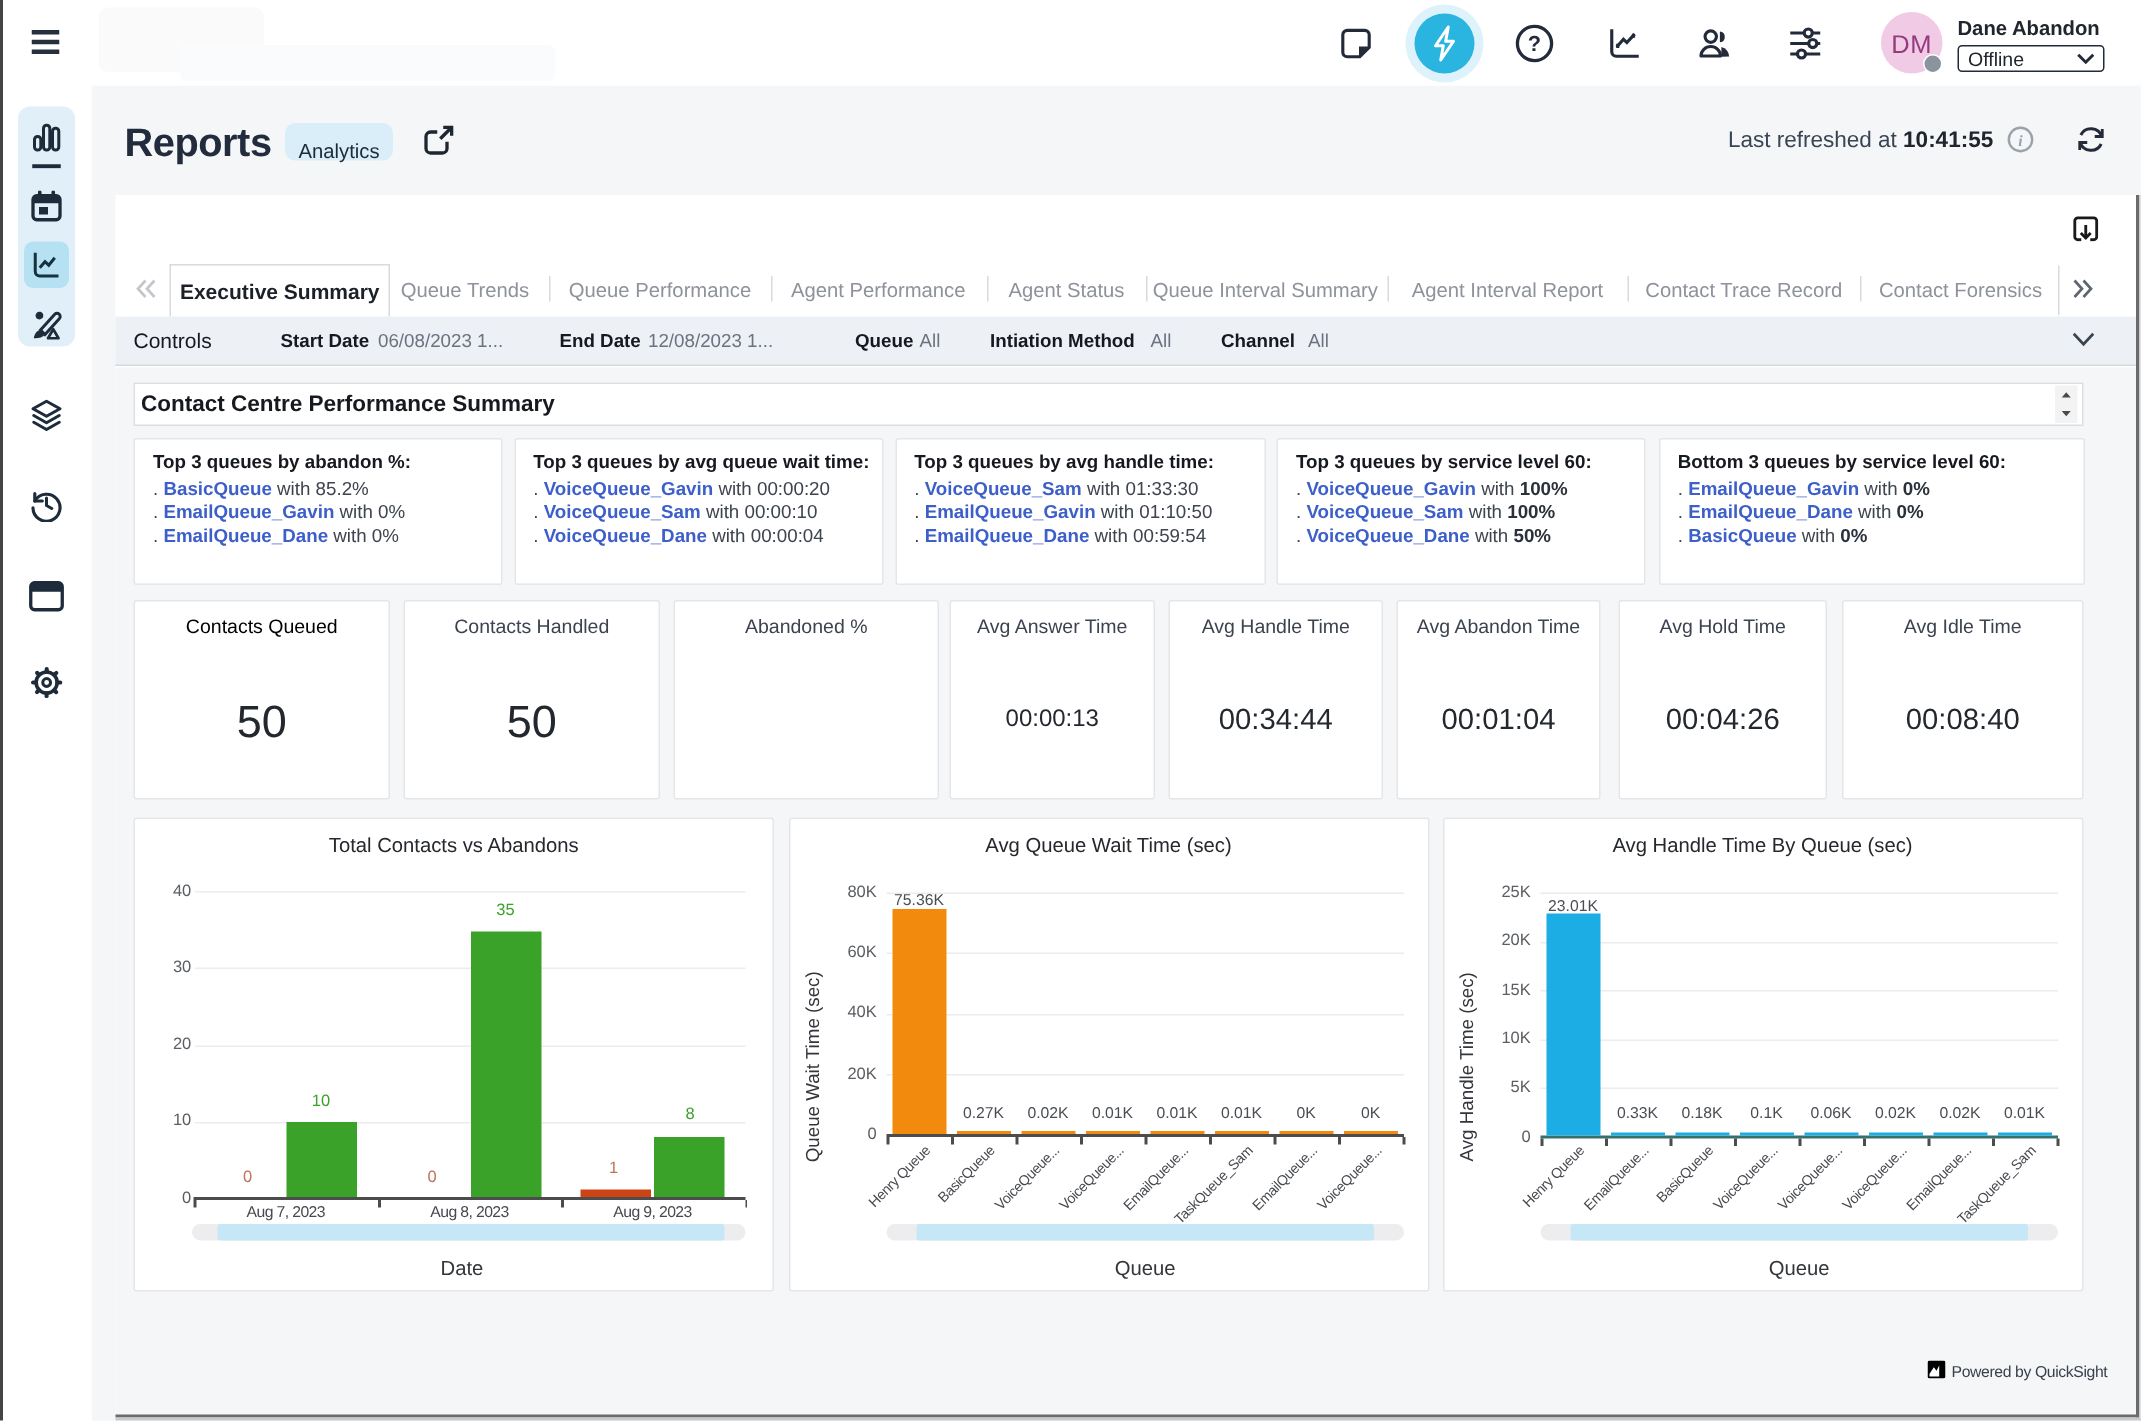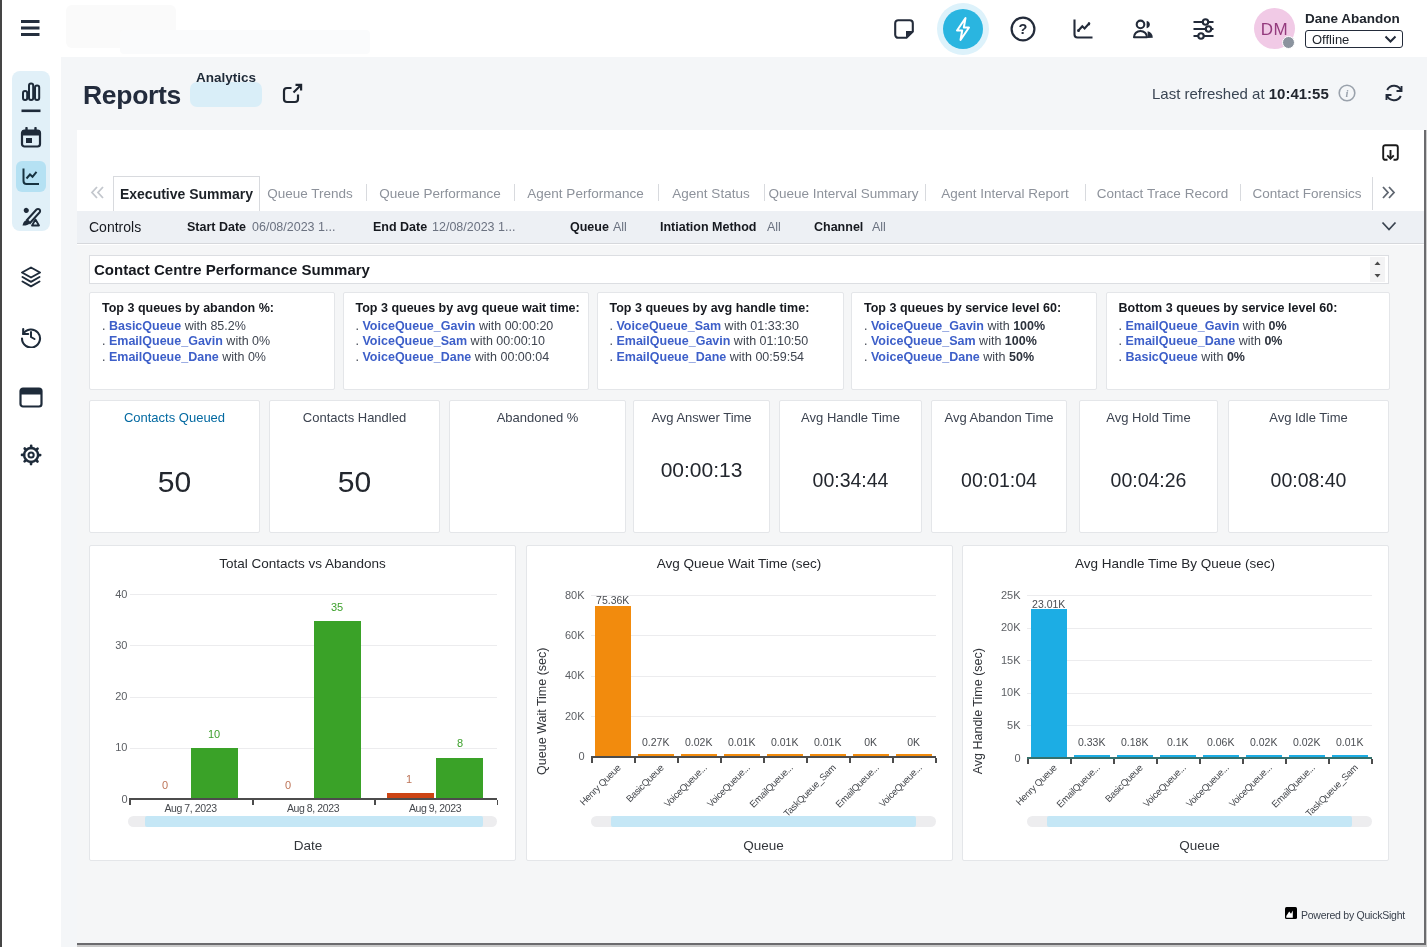--- a/index.html
+++ b/index.html
@@ -71,21 +71,21 @@
 <div class="t tc " style="left:1244.5px;top:20px;width:60px;font-size:17px;font-weight:normal;color:#943a7d;letter-spacing:.5px">DM</div>
 <div class="abs" style="left:1282px;top:36px;width:13px;height:13px;border-radius:50%;background:#8b939e;border:1.5px solid #fff"></div>
 <div class="t " style="left:1305px;top:11px;font-size:13.5px;font-weight:bold;color:#21262e">Dane Abandon</div>
 <div class="abs" style="left:1305px;top:30px;width:98px;height:18px;border:1.6px solid #232b3a;border-radius:3px;background:#fff"></div>
 <div class="t " style="left:1312px;top:32.5px;font-size:13px;color:#21262e">Offline</div>
 <svg class="abs" style="left:1384px;top:35px" width="13" height="9" viewBox="0 0 13 9" fill="none" stroke="#232b3a" stroke-width="2">
       <path d="M1.5 1.5 L6.5 6.5 L11.5 1.5"></path>
     </svg>
 <div class="t " style="left:83px;top:80px;font-size:26.5px;font-weight:bold;color:#232c3d;letter-spacing:-0.3px">Reports</div>
 <div class="abs" style="left:190px;top:82px;width:72px;height:25px;background:#d9eef8;border-radius:7px"></div>
-<div class="t tc " style="left:186.0px;top:70px;width:80px;font-size:13.5px;font-weight:bold;color:#1e2a38">Analytics</div>
+<div class="t tc " style="left:186.0px;top:93px;width:80px;font-size:13.5px;font-weight:normal;color:#1e2a38">Analytics</div>
 <svg class="abs" style="left:281px;top:82px" width="23" height="23" viewBox="0 0 23 23" fill="none" stroke="#1e2631" stroke-width="2.2">
 <path d="M17 12.5 v4.5 a3 3 0 0 1 -3 3 H6 a3 3 0 0 1 -3-3 V9 a3 3 0 0 1 3-3 h4.5"></path>
 <path d="M12.5 10.5 L20 3"></path>
       <path d="M14.5 2.9 h5.6 v5.6"></path>
     </svg>
 <div class="t" style="left:1152px;top:85px;font-size:15px;color:#3a4553">Last refreshed at <span style="font-weight:bold;color:#21262e">10:41:55</span></div>
 <svg class="abs" style="left:1338px;top:84px" width="18" height="18" viewBox="0 0 18 18">
 <circle cx="9" cy="9" r="7.8" fill="none" stroke="#9aa2ac" stroke-width="1.6"></circle>
 <text x="9" y="13" font-size="10.5" font-style="italic" font-weight="bold" font-family="Liberation Serif" fill="#9aa2ac" text-anchor="middle">i</text>
     </svg>
@@ -215,30 +215,30 @@
 <div class="t " style="left:864px;top:301px;font-size:12.5px;font-weight:bold;color:#16191f">Top 3 queues by service level 60:</div>
 <div class="t" style="left:864px;top:318.5px;font-size:12.5px;color:#3f4550">. <span style="color:#3d5fc9;font-weight:bold">VoiceQueue_Gavin</span> with <span style="font-weight:bold;color:#2b313b">100%</span></div>
 <div class="t" style="left:864px;top:334.0px;font-size:12.5px;color:#3f4550">. <span style="color:#3d5fc9;font-weight:bold">VoiceQueue_Sam</span> with <span style="font-weight:bold;color:#2b313b">100%</span></div>
 <div class="t" style="left:864px;top:349.5px;font-size:12.5px;color:#3f4550">. <span style="color:#3d5fc9;font-weight:bold">VoiceQueue_Dane</span> with <span style="font-weight:bold;color:#2b313b">50%</span></div>
 <div class="card" style="left:1105.5px;top:292px;width:284.5px;height:98px"></div>
 <div class="t " style="left:1118.5px;top:301px;font-size:12.5px;font-weight:bold;color:#16191f">Bottom 3 queues by service level 60:</div>
 <div class="t" style="left:1118.5px;top:318.5px;font-size:12.5px;color:#3f4550">. <span style="color:#3d5fc9;font-weight:bold">EmailQueue_Gavin</span> with <span style="font-weight:bold;color:#2b313b">0%</span></div>
 <div class="t" style="left:1118.5px;top:334.0px;font-size:12.5px;color:#3f4550">. <span style="color:#3d5fc9;font-weight:bold">EmailQueue_Dane</span> with <span style="font-weight:bold;color:#2b313b">0%</span></div>
 <div class="t" style="left:1118.5px;top:349.5px;font-size:12.5px;color:#3f4550">. <span style="color:#3d5fc9;font-weight:bold">BasicQueue</span> with <span style="font-weight:bold;color:#2b313b">0%</span></div>
 <div class="card" style="left:89px;top:400px;width:171px;height:133px"></div>
-<div class="t tc " style="left:89.0px;top:411px;width:171px;font-size:13px;color:#0369a1">Contacts Queued</div>
+<div class="t tc " style="left:89.0px;top:411px;width:171px;font-size:13px;color:#000000">Contacts Queued</div>
 <div class="t tc " style="left:89.0px;top:465px;width:171px;font-size:30px;color:#23272e">50</div>
 <div class="card" style="left:269px;top:400px;width:171px;height:133px"></div>
 <div class="t tc " style="left:269.0px;top:411px;width:171px;font-size:13px;color:#3c4350">Contacts Handled</div>
 <div class="t tc " style="left:269.0px;top:465px;width:171px;font-size:30px;color:#23272e">50</div>
 <div class="card" style="left:449px;top:400px;width:177px;height:133px"></div>
 <div class="t tc " style="left:449.0px;top:411px;width:177px;font-size:13px;color:#3c4350">Abandoned %</div>
 <div class="card" style="left:633px;top:400px;width:137px;height:133px"></div>
 <div class="t tc " style="left:633.0px;top:411px;width:137px;font-size:13px;color:#3c4350">Avg Answer Time</div>
-<div class="t tc " style="left:633.0px;top:458px;width:137px;font-size:21px;color:#23272e">00:00:13</div>
+<div class="t tc " style="left:633.0px;top:471px;width:137px;font-size:16px;color:#23272e">00:00:13</div>
 <div class="card" style="left:779px;top:400px;width:143px;height:133px"></div>
 <div class="t tc " style="left:779.0px;top:411px;width:143px;font-size:13px;color:#3c4350">Avg Handle Time</div>
 <div class="t tc " style="left:779.0px;top:469px;width:143px;font-size:19.5px;color:#23272e">00:34:44</div>
 <div class="card" style="left:931px;top:400px;width:136px;height:133px"></div>
 <div class="t tc " style="left:931.0px;top:411px;width:136px;font-size:13px;color:#3c4350">Avg Abandon Time</div>
 <div class="t tc " style="left:931.0px;top:469px;width:136px;font-size:19.5px;color:#23272e">00:01:04</div>
 <div class="card" style="left:1079px;top:400px;width:139px;height:133px"></div>
 <div class="t tc " style="left:1079.0px;top:411px;width:139px;font-size:13px;color:#3c4350">Avg Hold Time</div>
 <div class="t tc " style="left:1079.0px;top:469px;width:139px;font-size:19.5px;color:#23272e">00:04:26</div>
 <div class="card" style="left:1228px;top:400px;width:161px;height:133px"></div>

